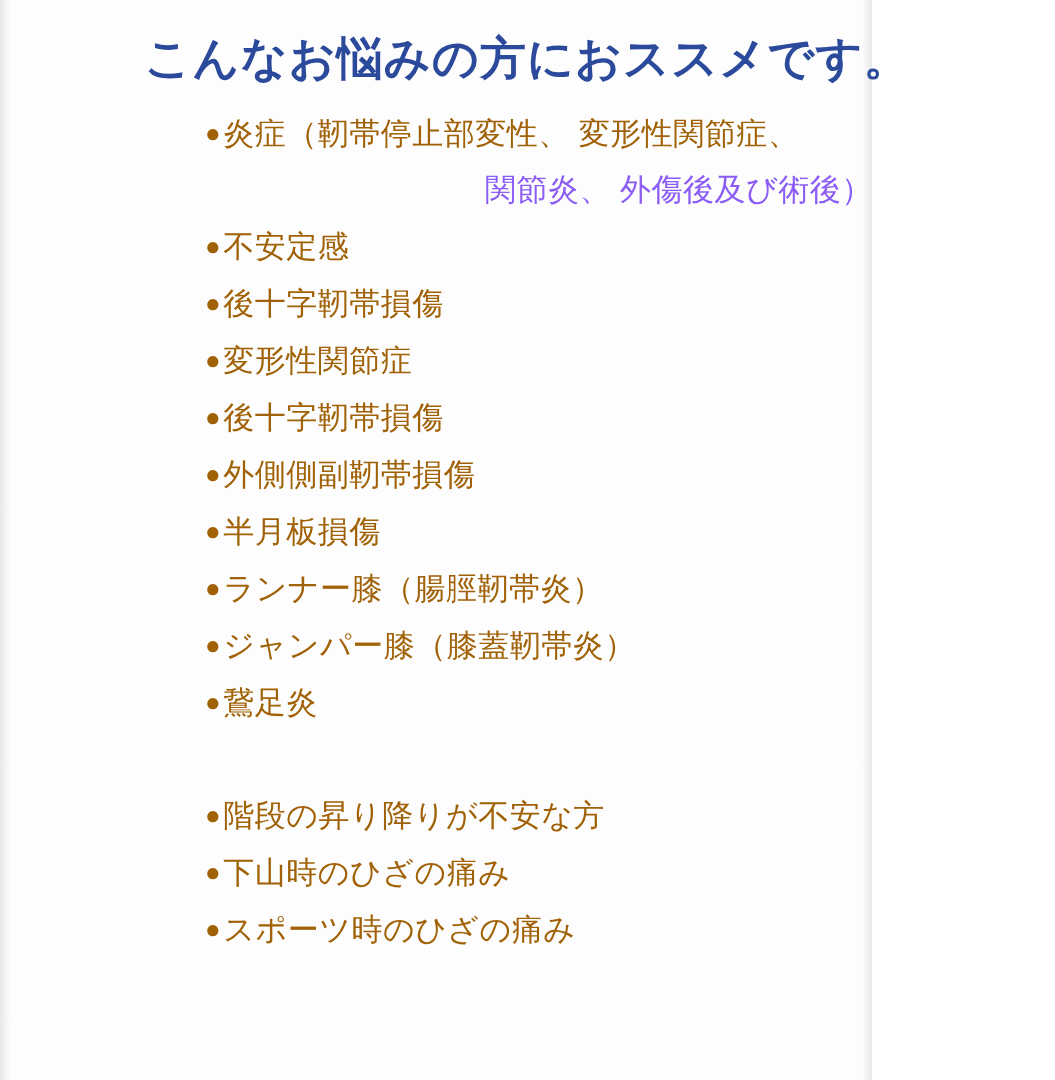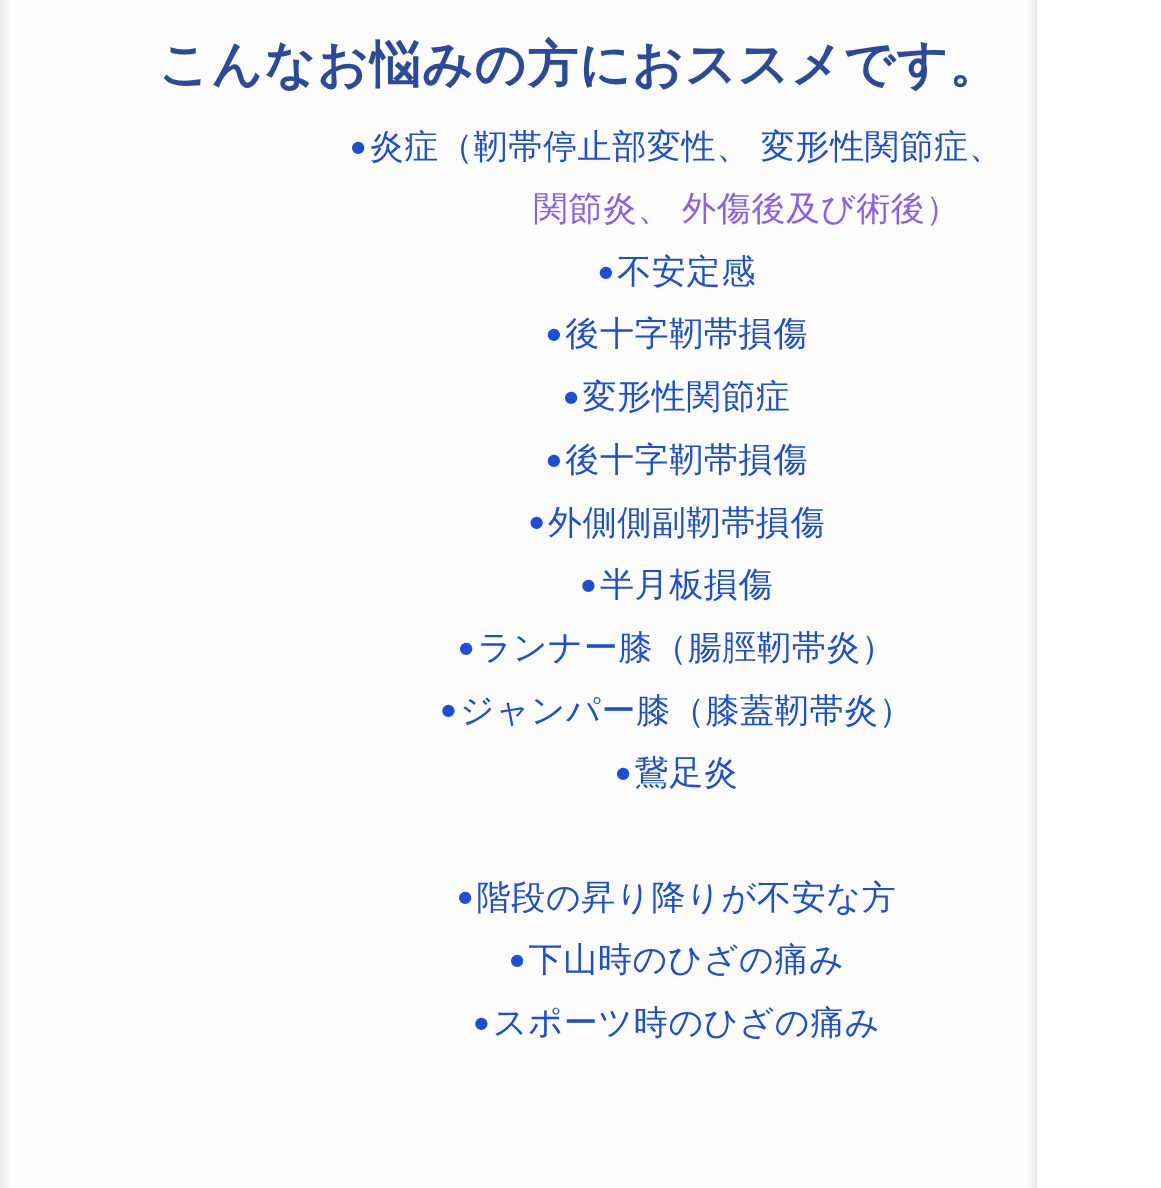--- a/index.html
+++ b/index.html
@@ -8,21 +8,21 @@
   }
   body {
     width: 1055px;
     height: 1080px;
     background: #ffffff;
     font-family: "Liberation Sans", "DejaVu Sans", sans-serif;
     overflow: hidden;
   }
   .page {
     position: relative;
-    width: 943px;
+    width: 872px;
     height: 1080px;
     background: #fdfdfd;
     box-sizing: border-box;
   }
   
   .edge-left {
     position: absolute;
     top: 0; left: 0;
     width: 10px; height: 1080px;
     background: linear-gradient(to right, #e8e8e8, #fdfdfd);
@@ -46,26 +46,25 @@
     white-space: nowrap;
   }
   .list {
     position: absolute;
     top: 105px;
     left: 205px;
     width: 820px;
   }
   .item {
     display: block;
-    color: #1d4ed8;
+    color: #a16207;
     font-size: 31px;
     line-height: 56px;
     letter-spacing: 0.5px;
     white-space: nowrap;
-    text-align: center;
   }
   .item .bullet {
     font-size: 26px;
     vertical-align: 2px;
     margin-right: 2px;
   }
   .cont {
     display: block;
     color: #8b5cf6;
     font-size: 31px;

